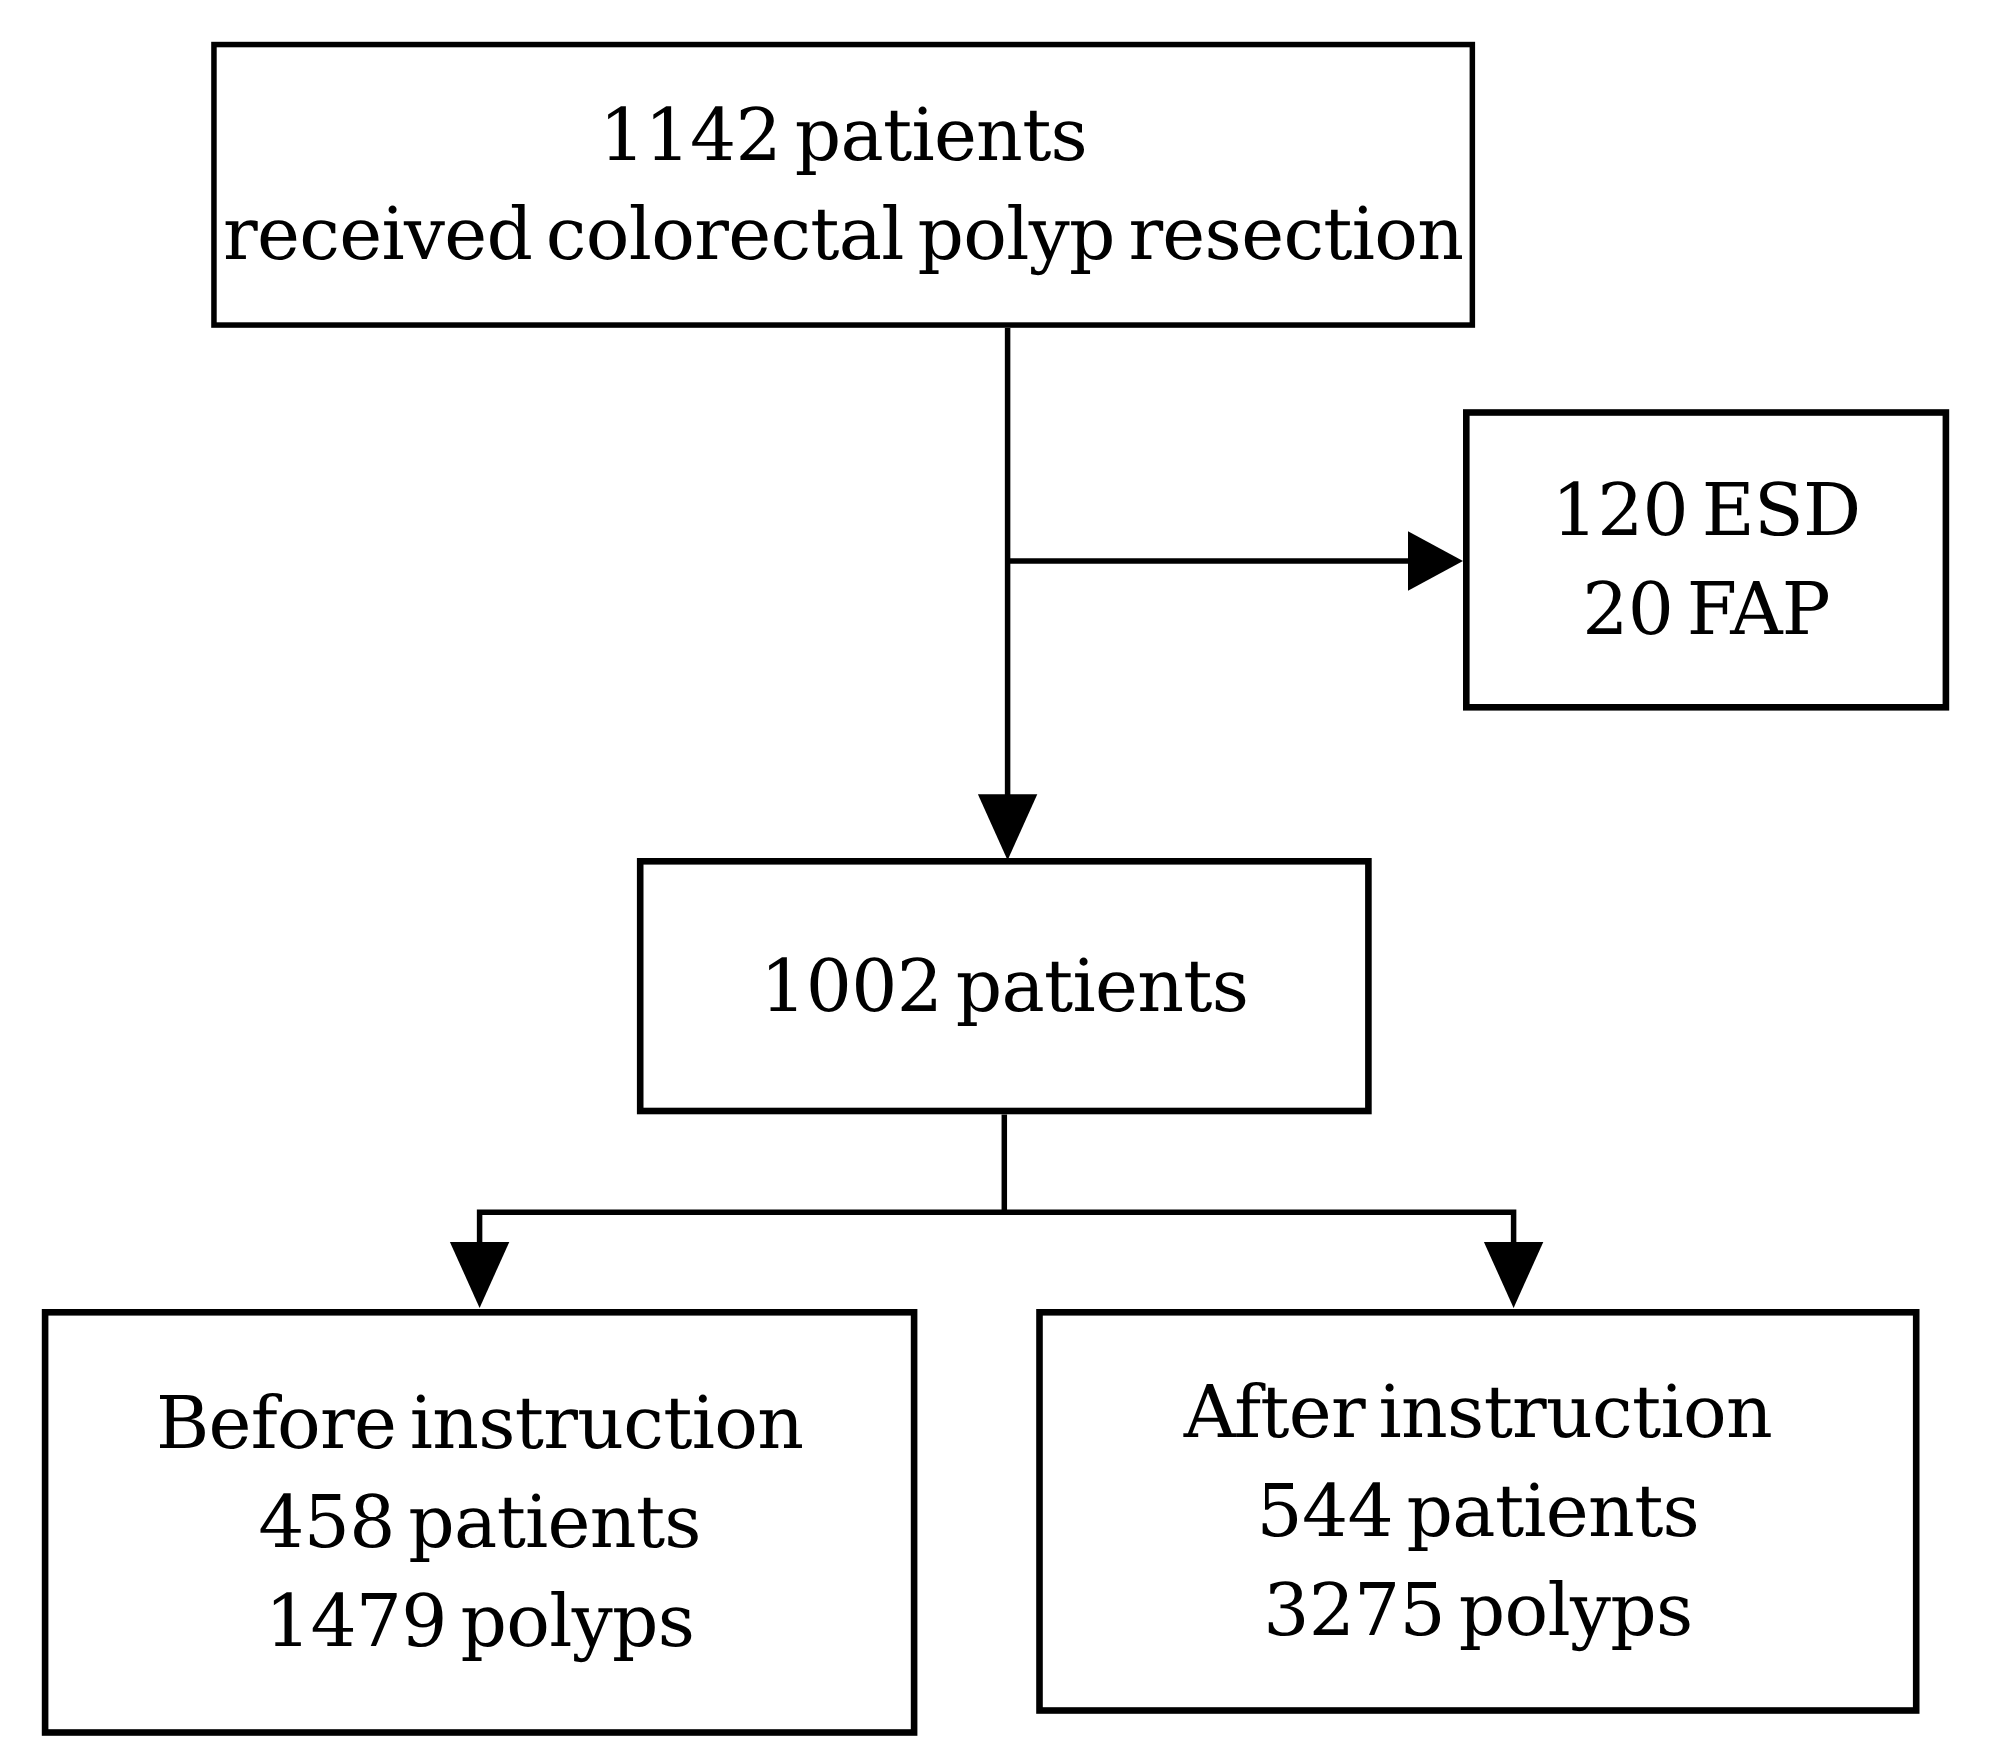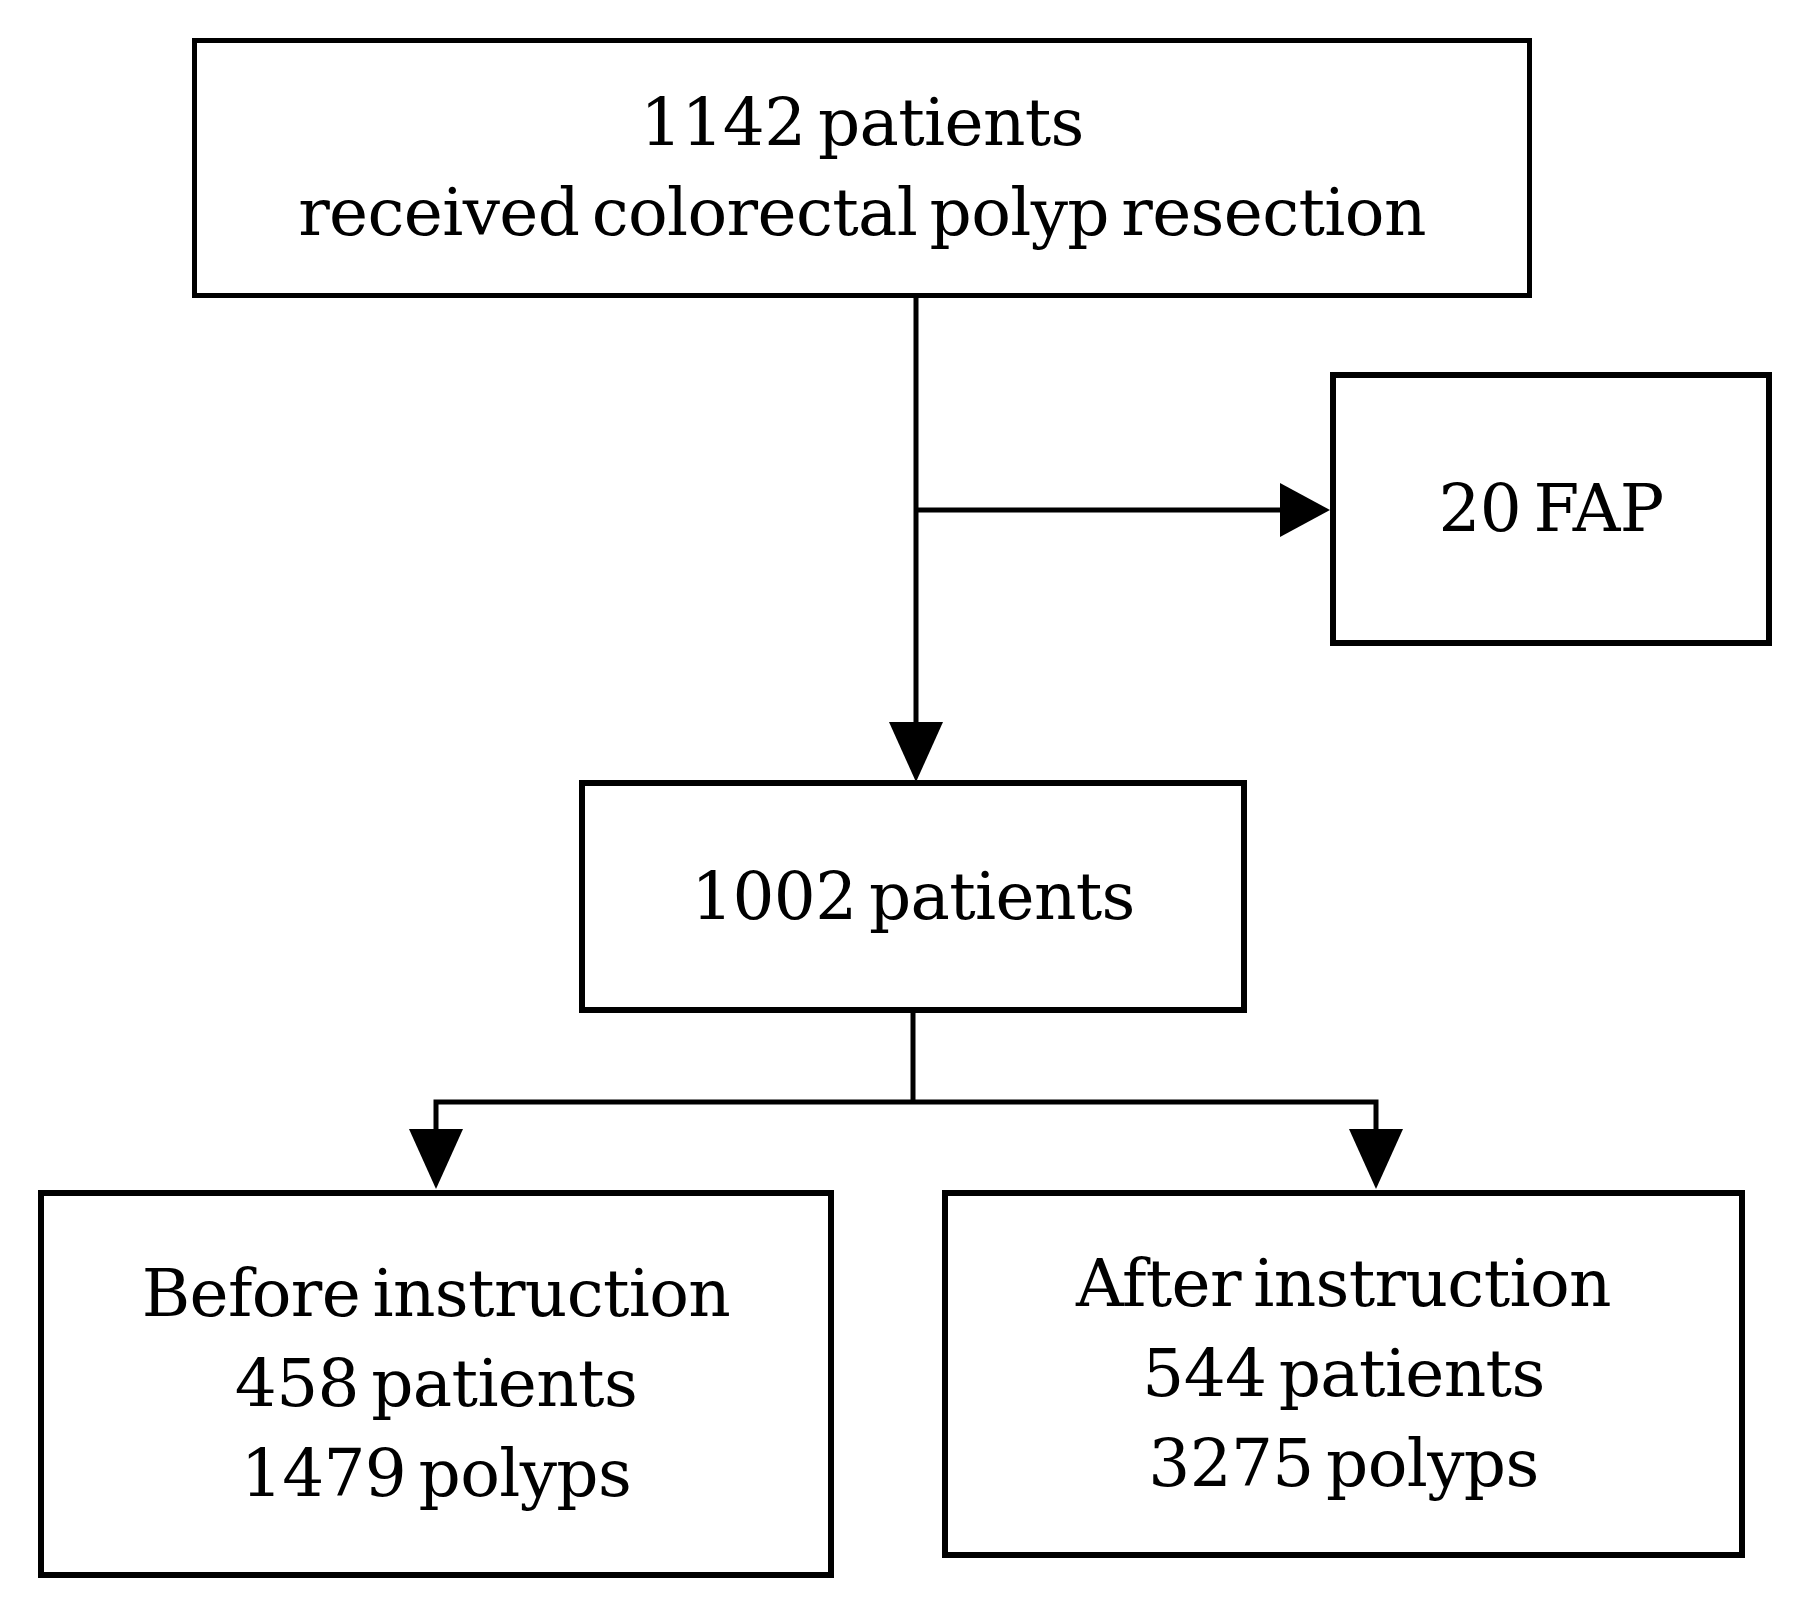--- a/index.html
+++ b/index.html
@@ -26,21 +26,21 @@
     justify-content: center;
     text-align: center;
     font-size: 66px;
     line-height: 1.36;
     word-spacing: -0.12em;
     letter-spacing: -0.01em;
     white-space: nowrap;
   }
   .node .line { display: block; }
 
-  #node-total    { left: 192px;  top: 38px;   width: 1340px; height: 260px; border-width: 5px; justify-content: center; }
+  #node-total    { left: 192px;  top: 38px;   width: 1149px; height: 260px; border-width: 5px; justify-content: center; }
   #node-excluded { left: 1330px; top: 372px;  width: 442px;  height: 274px; }
   #node-included { left: 579px;  top: 780px;  width: 668px;  height: 233px; align-items: center; }
   #node-before   { left: 38px;   top: 1190px; width: 796px;  height: 388px; }
   #node-after    { left: 942px;  top: 1190px; width: 803px;  height: 368px; }
 
   #connectors {
     position: absolute;
     left: 0; top: 0;
     width: 1816px;
     height: 1600px;
@@ -74,20 +74,21 @@
     <path class="head" d="M 436 1189 L 409 1129 L 463 1129 Z"></path>
     <path class="head" d="M 1376 1189 L 1349 1129 L 1403 1129 Z"></path>
   </svg>
 
   <div class="node" id="node-total">
     <span class="line">1142 patients</span>
     <span class="line">received colorectal polyp resection</span>
   </div>
 
   <div class="node" id="node-excluded">
+    <span class="line">120 ESD</span>
     <span class="line">20 FAP</span>
   </div>
 
   <div class="node" id="node-included">
     <span class="line">1002 patients</span>
   </div>
 
   <div class="node" id="node-before">
     <span class="line">Before instruction</span>
     <span class="line">458 patients</span>

